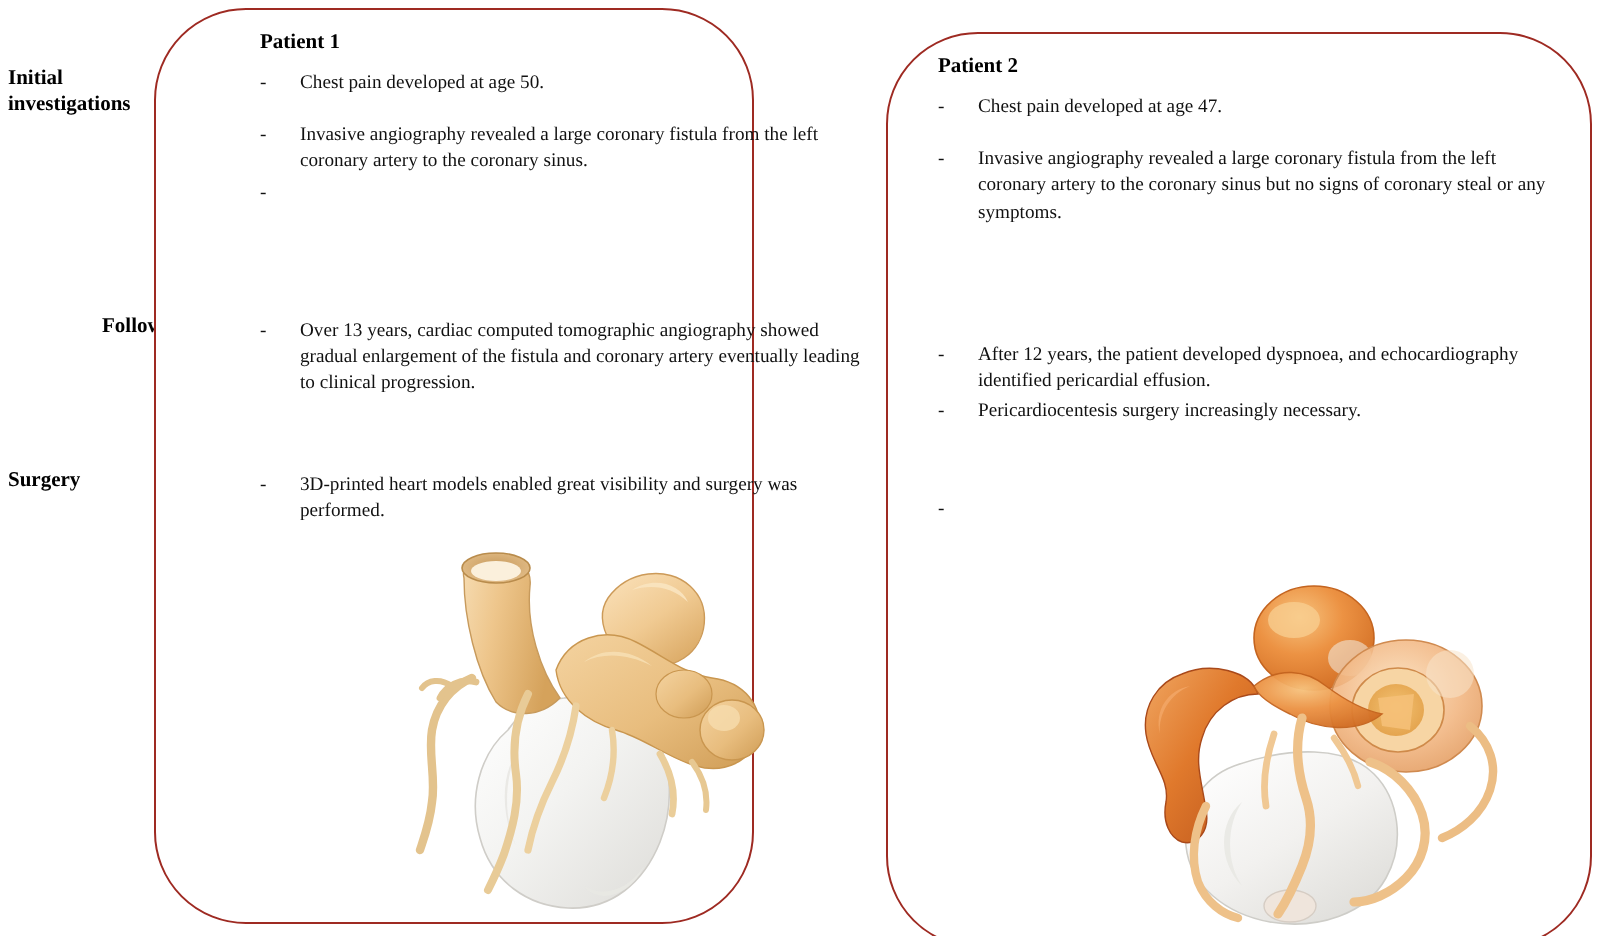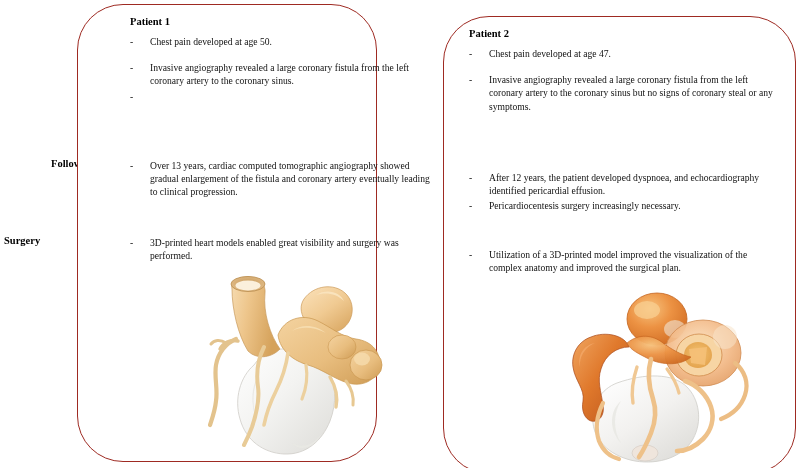--- a/index.html
+++ b/index.html
@@ -107,20 +107,21 @@
   }
   .heart-left  { left: 118px; top: 268px; width: 220px; height: 182px; }
   .heart-right { left: 95px;  top: 268px; width: 225px; height: 182px; }
 
   .heart-fig svg { display: block; width: 100%; height: 100%; }
 </style>
 </head>
 <body>
 
 <div class="row-labels">
+  <div class="row-label initial">Initial investigations</div>
   <div class="row-label followup">Follow-up</div>
   <div class="row-label surgery">Surgery</div>
 </div>
 
 <div class="panel panel-left">
   <div class="panel-inner">
 
     <div class="panel-title">Patient 1</div>
 
     <div class="bullets b-initial">
@@ -238,21 +239,20 @@
       </div>
       <div class="bullet">
         <span class="dash">-</span>
         <span>Pericardiocentesis surgery increasingly necessary.</span>
       </div>
     </div>
 
     <div class="bullets b-surgery">
       <div class="bullet">
         <span class="dash">-</span>
-        <span>Utilization of a 3D-printed model improved the visualization of the complex anatomy and improved the surgical plan.</span>
       </div>
     </div>
 
     <div class="heart-fig heart-right">
       <svg viewBox="0 0 225 182" xmlns="http://www.w3.org/2000/svg">
         <defs>
           <linearGradient id="r-myo" x1="0.1" y1="0" x2="0.9" y2="1">
             <stop offset="0%" stop-color="#ffffff"></stop>
             <stop offset="50%" stop-color="#f2f1ef"></stop>
             <stop offset="100%" stop-color="#dcdbd7"></stop>

